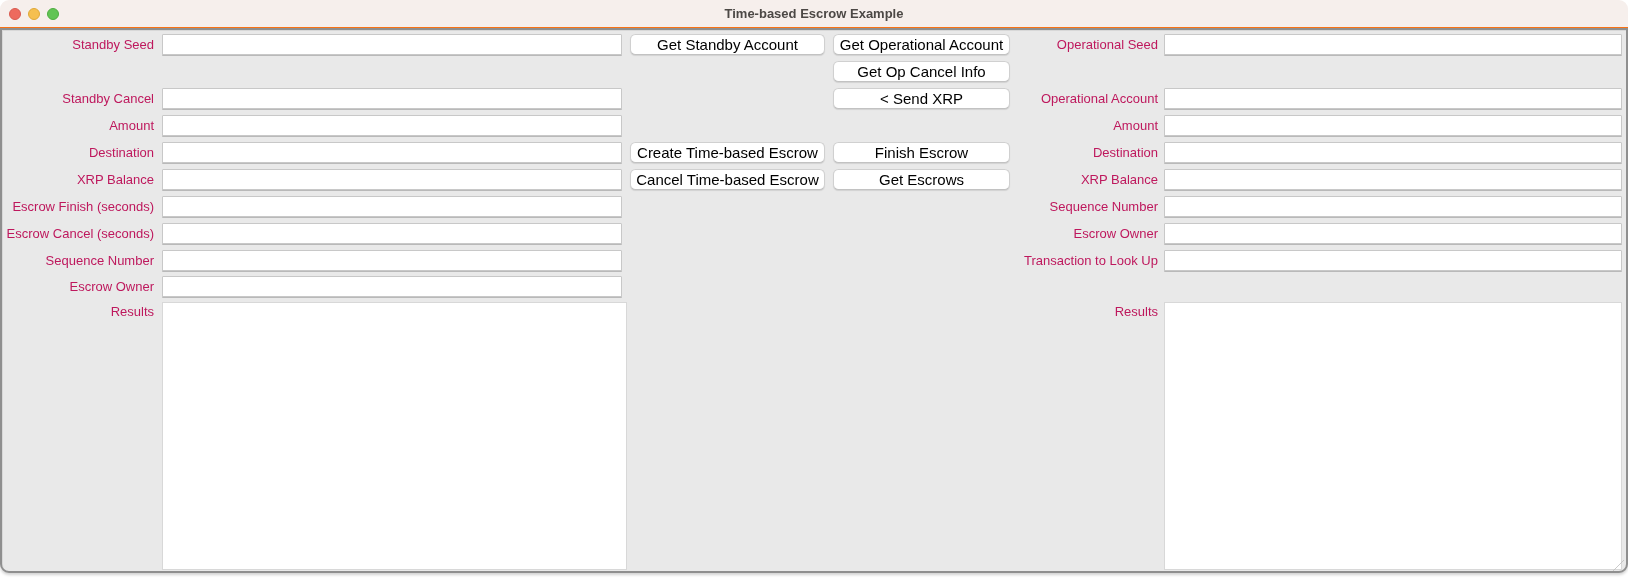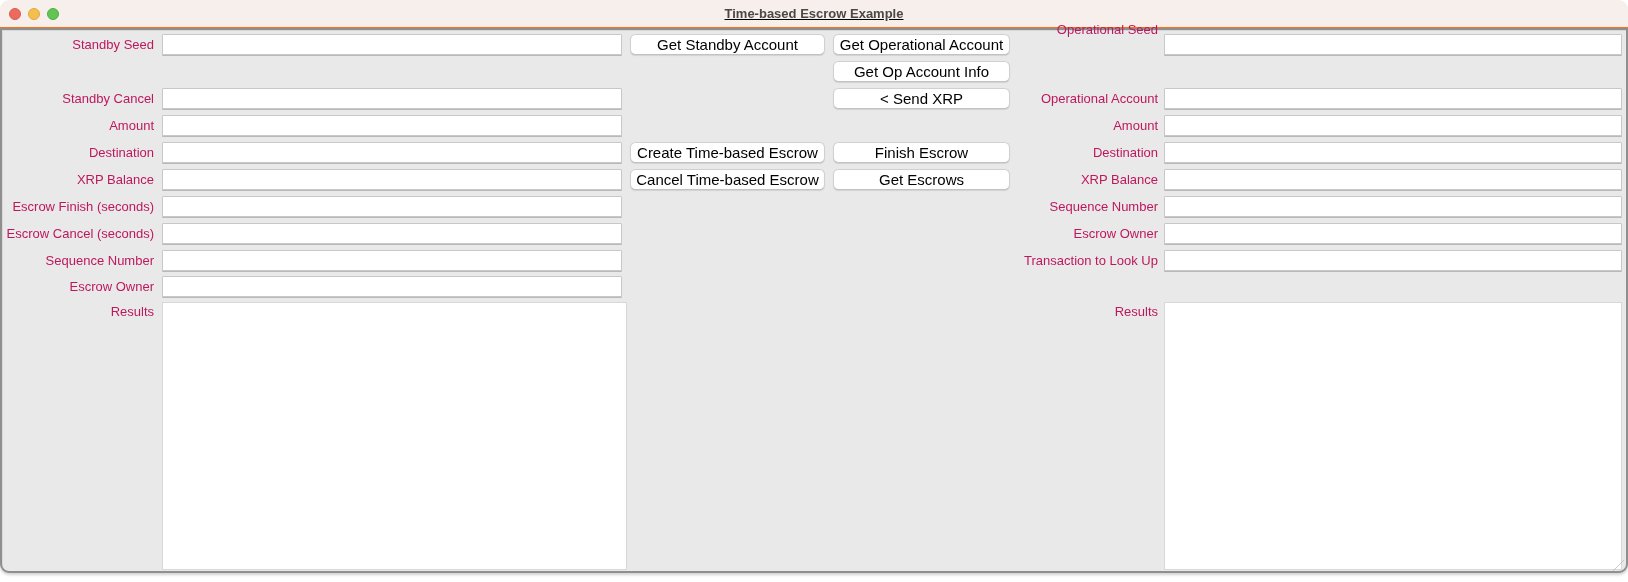--- a/index.html
+++ b/index.html
@@ -7,21 +7,20 @@
     position:relative;width:1628px;height:582px;overflow:hidden;
     font-family:"Liberation Sans","DejaVu Sans",sans-serif;
     -webkit-font-smoothing:antialiased;
   }
   
   .titlebar{
     position:absolute;top:0;left:0;right:0;height:27px;
     background:var(--titlebar_bg,#f6efec);
     border-bottom:5px solid #f97316;
     border-radius:9px 9px 0 0;
-    text-decoration:underline;
   }
   .title{
     text-align:center;font-weight:bold;font-size:13px;line-height:27px;color:#4c4845;
   }
   .traffic{position:absolute;left:9px;top:0;height:27px;display:flex;align-items:center;gap:7px;}
   .tl{width:12px;height:12px;border-radius:50%;box-sizing:border-box;}
   .tl.red{background:var(--traffic_red,#ed6a5e);border:1px solid #d95b50;}
   .tl.yellow{background:var(--traffic_yellow,#f5bf4f);border:1px solid #e0a938;}
   .tl.green{background:var(--traffic_green,#61c454);border:1px solid #4eae41;}
   
@@ -114,26 +113,26 @@
   <input class="inp l" style="top: 276px;" value="">
 
   <label class="lbl l" style="top:301px">Results</label>
   <textarea class="ta l" style=""></textarea>
 
   <button class="btn c1" style="top:34px">Get Standby Account</button>
   <button class="btn c1" style="top:169px">Cancel Time-based Escrow</button>
   <button class="btn c1" style="top:142px">Create Time-based Escrow</button>
 
   <button class="btn c2" style="top:34px">Get Operational Account</button>
-  <button class="btn c2" style="top:61px">Get Op Account Info</button>
+  <button class="btn c2" style="top:61px">Get Op Cancel Info</button>
   <button class="btn c2" style="top:88px">&lt; Send XRP</button>
   <button class="btn c2" style="top:142px">Finish Escrow</button>
   <button class="btn c2" style="top:169px">Get Escrows</button>
 
-  <label class="lbl r" style="top:19px">Operational Seed</label>
+  <label class="lbl r" style="top:34px">Operational Seed</label>
   <input class="inp r" style="top: 34px;" value="">
 
   <label class="lbl r" style="top:88px">Operational Account</label>
   <input class="inp r" style="top: 88px;" value="">
 
   <label class="lbl r" style="top:115px">Amount</label>
   <input class="inp r" style="top: 115px;" value="">
 
   <label class="lbl r" style="top:142px">Destination</label>
   <input class="inp r" style="top: 142px;" value="">

